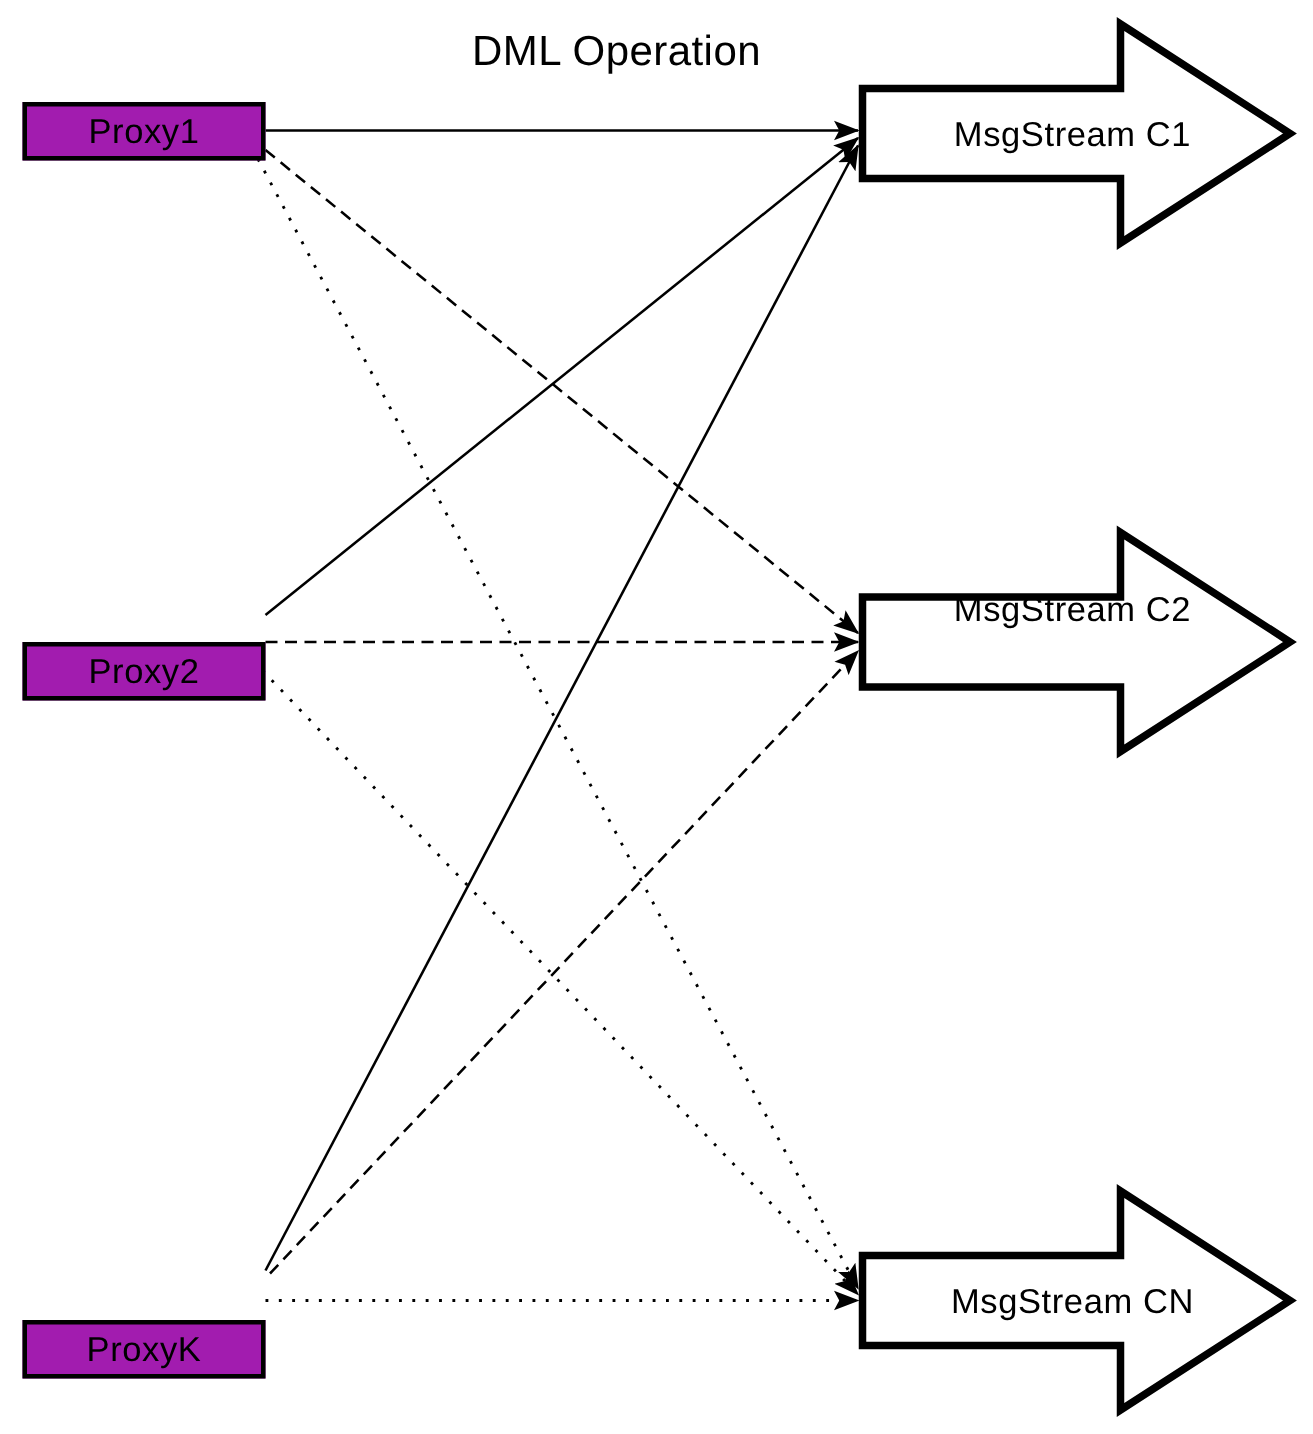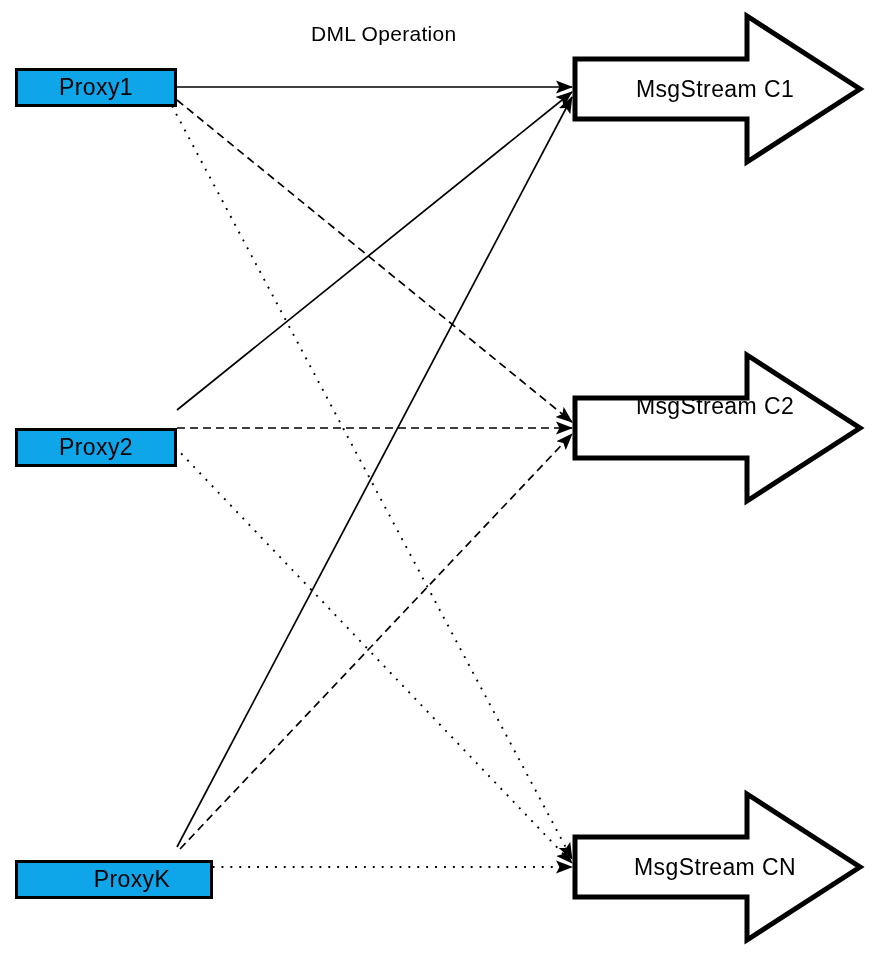--- a/index.html
+++ b/index.html
@@ -26,52 +26,52 @@
     stroke: #000000;
     stroke-width: 5;
     stroke-linejoin: miter;
   }
   .proxy-box {
     position: absolute;
     left: 15px;
     width: 156px;
     height: 33px;
     border: 3px solid #000000;
-    background: #0ea5e9;
+    background: #a21caf;
     display: flex;
     align-items: center;
     justify-content: center;
     font-size: 23px;
     letter-spacing: 0.4px;
     white-space: nowrap;
   }
   .proxy-box.p1 { top: 68px; }
   .proxy-box.p2 { top: 408px; margin-top: 20px; }
-  .proxy-box.pk { top: 860px; padding-left: 36px; }
+  .proxy-box.pk { top: 880px; }
   .stream-label {
     position: absolute;
     left: 585px;
     width: 260px;
     height: 30px;
     line-height: 30px;
     text-align: center;
     font-size: 23px;
     letter-spacing: 0.4px;
     white-space: nowrap;
   }
   .stream-label.s1 { top: 74px; }
   .stream-label.s2 { top: 391px; }
   .stream-label.sn { top: 852px; text-align: center; }
   .caption {
     position: absolute;
     left: 311px;
     top: 22px;
     width: 200px;
-    text-align: left;
-    font-size: 21px;
+    text-align: center;
+    font-size: 28px;
     line-height: 23px;
     letter-spacing: 0.3px;
     white-space: nowrap;
   }
 </style>
 </head>
 <body>
 
 <div class="canvas">
 

